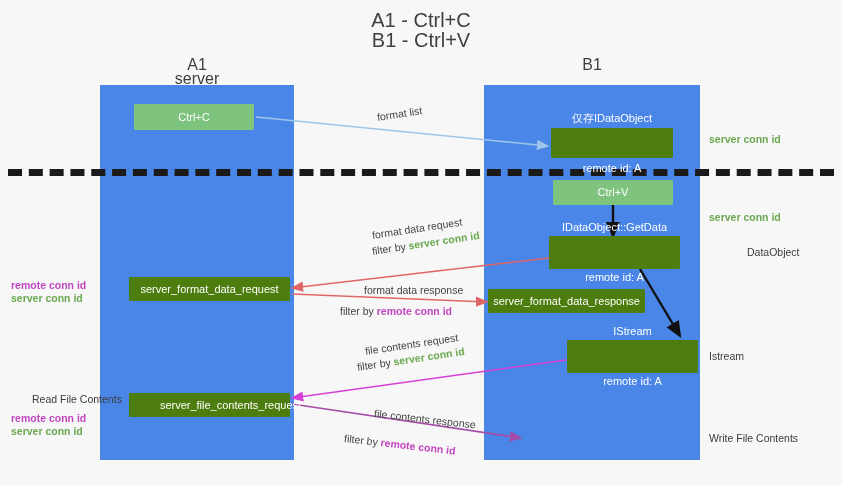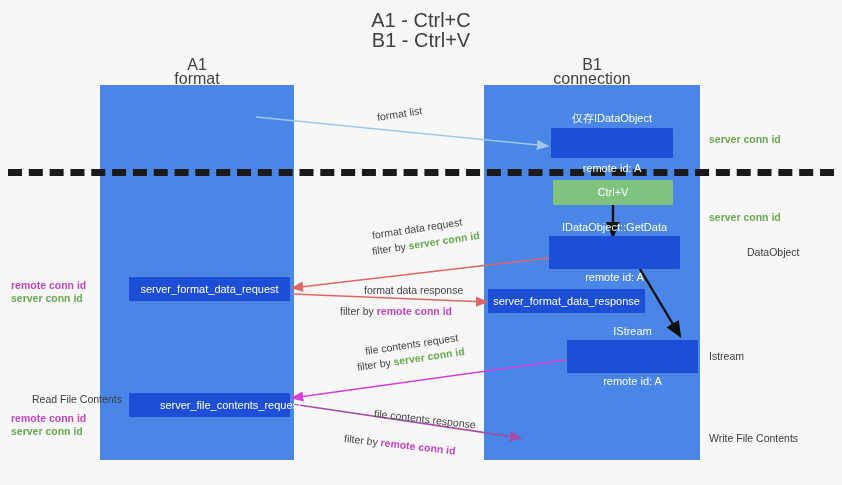--- a/index.html
+++ b/index.html
@@ -77,21 +77,21 @@
     align-items: center;
     justify-content: center;
     text-align: center;
     color: #ffffff;
     font-size: 11px;
     line-height: 13px;
     border-radius: 1px;
     padding: 2px 4px;
   }
   .box.green  { background: #7ec47e; }
-  .box.orange { background: #1d4ed8; gap: 37px; }
+  .box.orange { background: #4d7c0f; gap: 37px; }
   .box .l2 { display: block; }
 
   
   .lbl {
     position: absolute;
     font-size: 10.5px;
     line-height: 14px;
     color: #444444;
     white-space: nowrap;
   }
@@ -123,25 +123,24 @@
 </head>
 <body>
 
 <div class="canvas">
 
   <div class="title">A1 - Ctrl+C
 B1 - Ctrl+V</div>
 
   <div class="col-head" style="left:117px; top:58px;">
     <span class="name">A1</span>
-    <span class="sub">format</span>
+    <span class="sub">server</span>
   </div>
   <div class="col-head" style="left:512px; top:58px;">
     <span class="name">B1</span>
-    <span class="sub">connection</span>
   </div>
 
   <div class="lane" id="lane-a1"></div>
   <div class="lane" id="lane-b1"></div>
 
   <svg class="wires" viewBox="0 0 842 485">
     <defs>
       <marker id="ah-blue" markerWidth="9" markerHeight="9" refX="7" refY="3.2" orient="auto">
         <path d="M0,0 L8,3.2 L0,6.4 z" fill="#9fc5e8"></path>
       </marker>
@@ -169,20 +168,23 @@
 
     <line x1="292" y1="294" x2="487" y2="302" stroke="#e06666" stroke-width="1.6" marker-end="url(#ah-red)"></line>
 
     <line x1="566" y1="360" x2="292" y2="398" stroke="#d63fd6" stroke-width="1.6" marker-end="url(#ah-magenta)"></line>
 
     <line x1="292" y1="404" x2="521" y2="438" stroke="#a64ca6" stroke-width="1.6" marker-end="url(#ah-purple)"></line>
   </svg>
 
   <div class="divider"></div>
 
+  <div class="box green" style="left:134px; top:104px; width:120px; height:26px;">
+    <span>Ctrl+C</span>
+  </div>
 
   <div class="box orange" style="left:551px; top:128px; width:122px; height:30px;">
     <span>仅存IDataObject</span>
     <span class="l2">remote id: A</span>
   </div>
 
   <div class="box green" style="left:553px; top:180px; width:120px; height:25px;">
     <span>Ctrl+V</span>
   </div>
 

